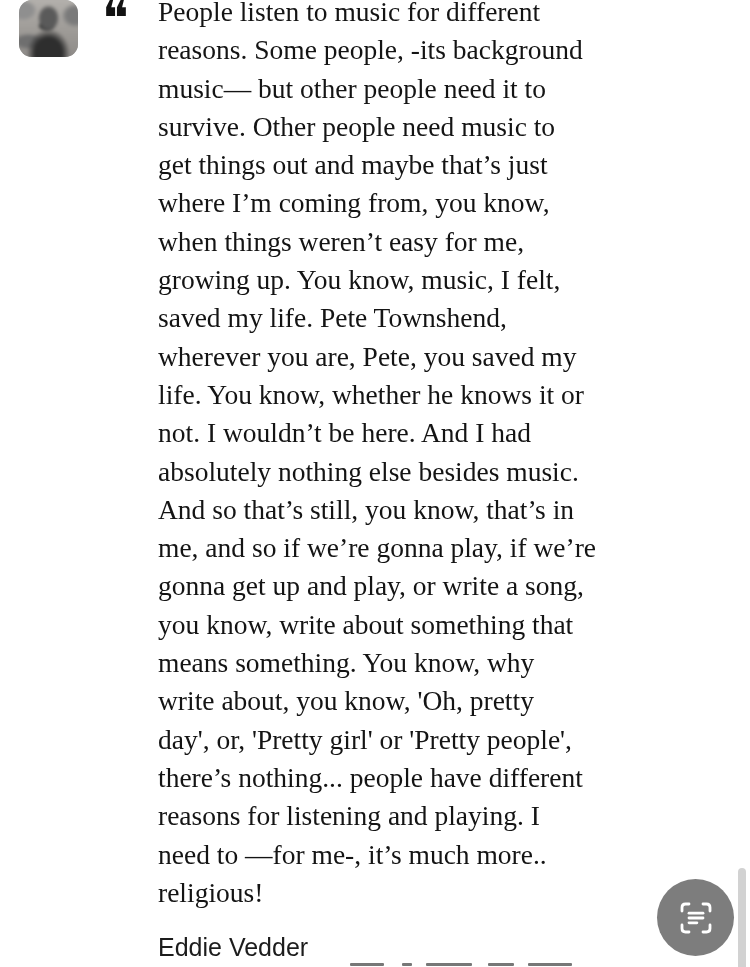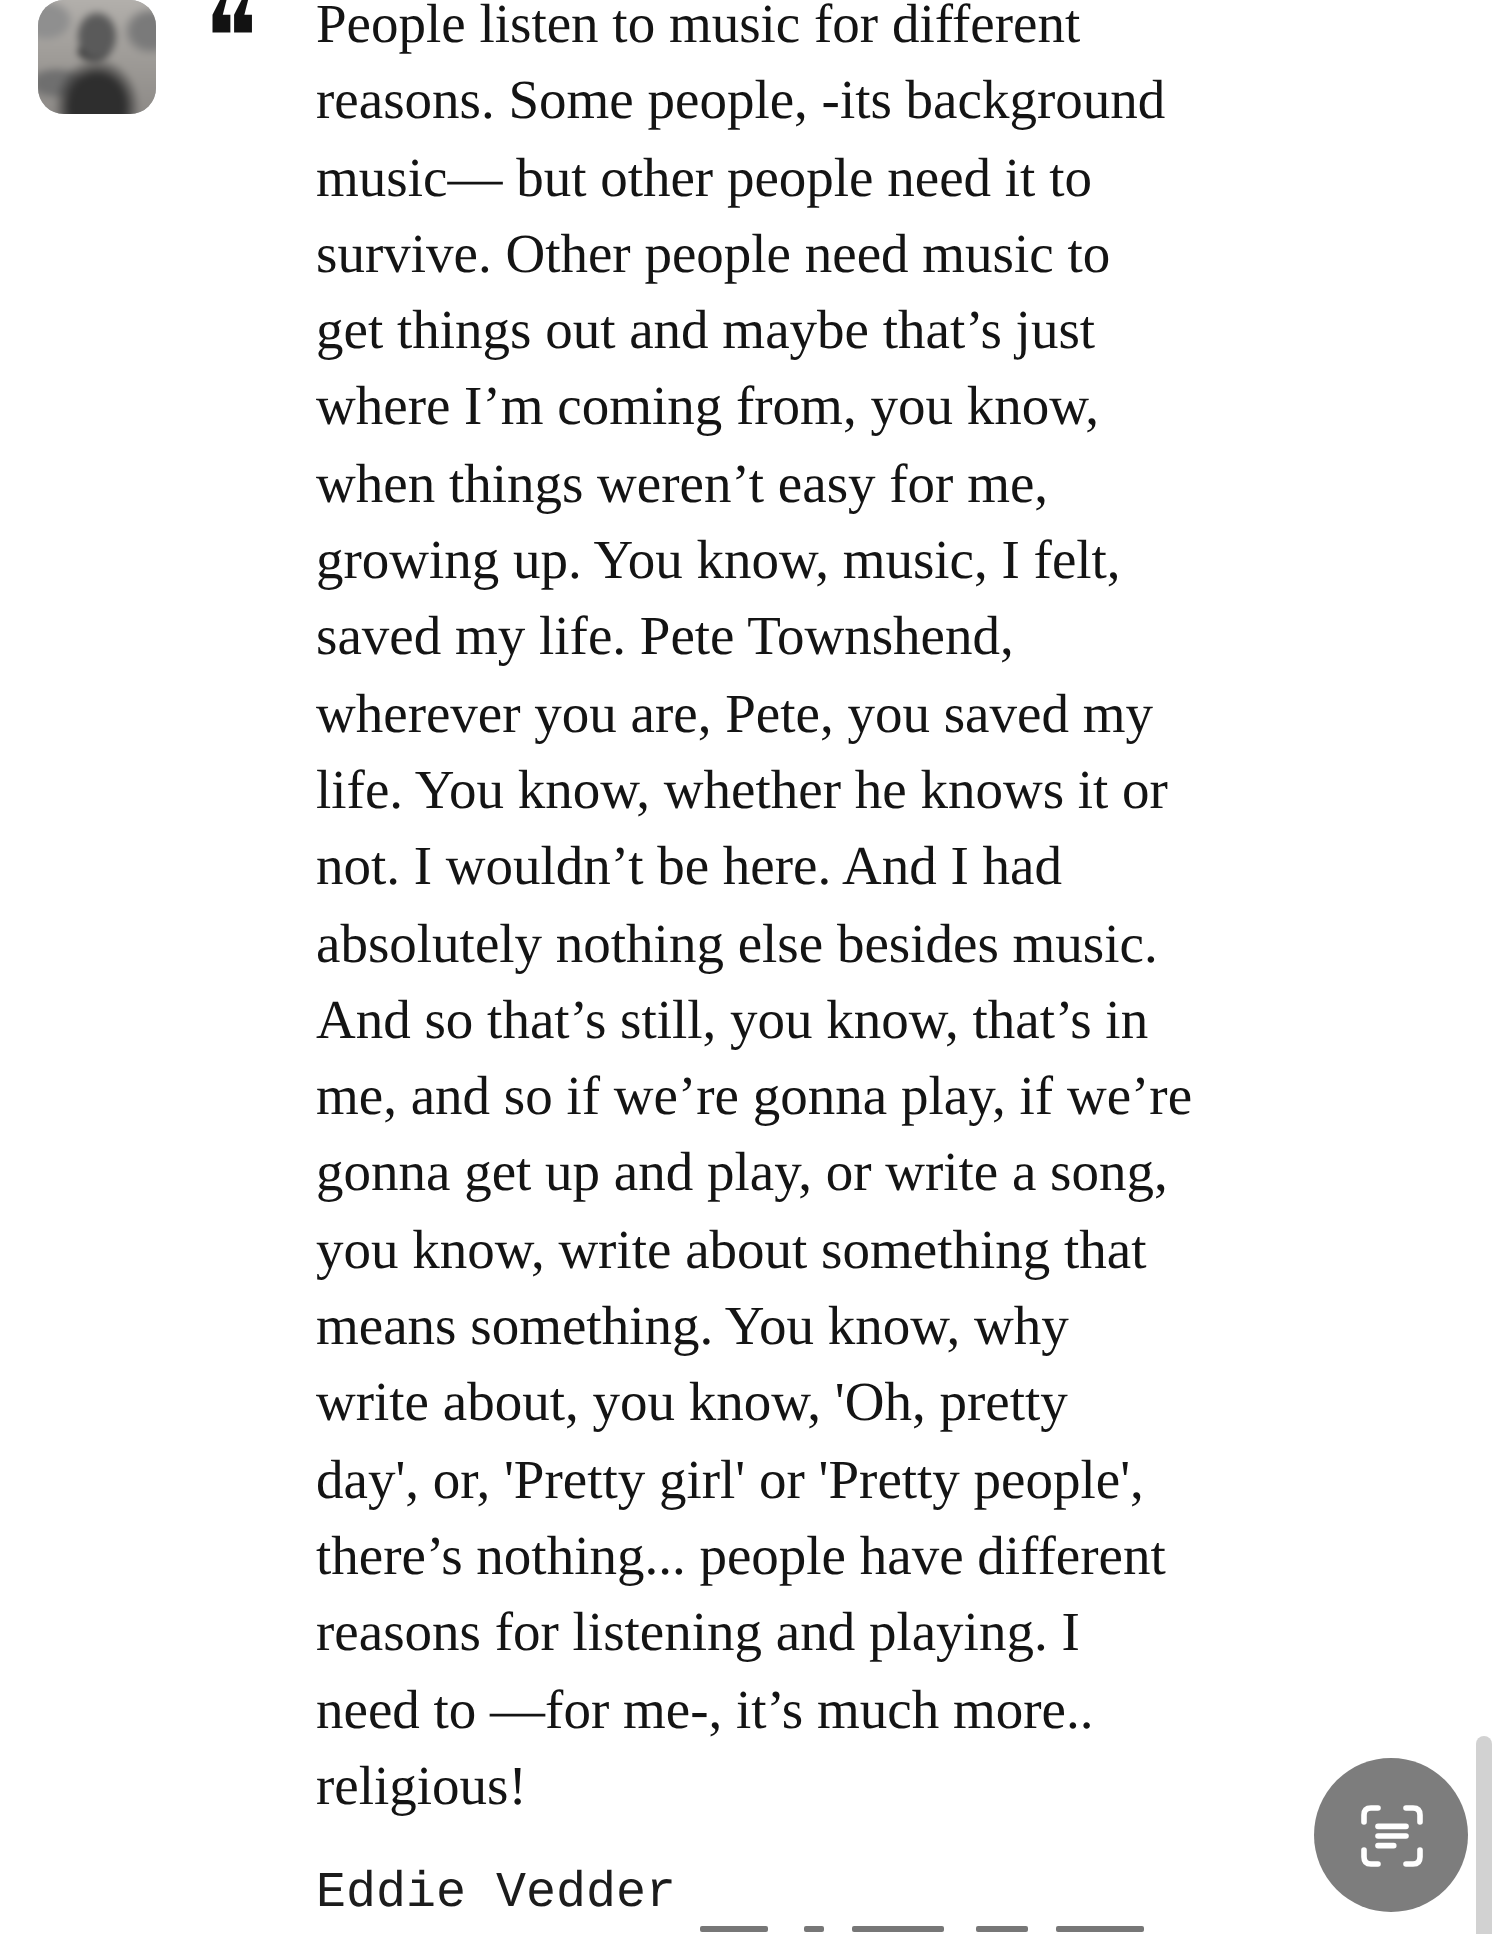--- a/index.html
+++ b/index.html
@@ -47,21 +47,21 @@
     left: 158px; top: -7px;
     width: 572px;
     font-size: 27.5px;
     line-height: 38.3px;
     color: #141414;
     white-space: pre;
   }
   .quote-author {
     position: absolute;
     left: 158px; top: 932px;
-    font-family: Liberation Mono, monospace;
+    font-family: Liberation Sans, sans-serif;
     font-size: 25px;
     line-height: 30px;
     color: #1c1c1c;
   }
   .fab {
     position: absolute;
     left: 657px; top: 879px;
     width: 77px; height: 77px;
     border-radius: 50%;
     background: #7d7d7d;

